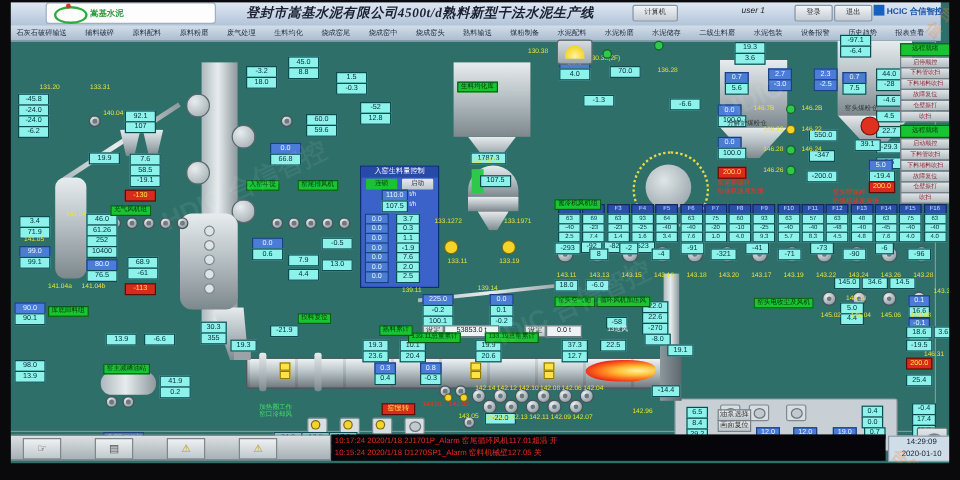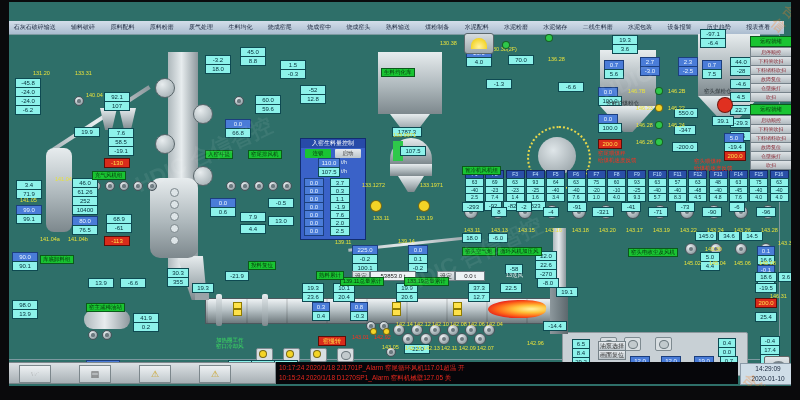--- a/index.html
+++ b/index.html
@@ -108,20 +108,33 @@
   .flame{position:absolute;left:488px;top:300px;width:58px;height:18px;z-index:6;
       background:radial-gradient(ellipse at 75% 50%,#fff2a0 0%,#ffc23a 28%,#ff6a1a 55%,#e8281a 75%,rgba(232,40,26,0) 95%);
       border-radius:50% 40% 40% 50%;transform:skewX(-6deg);}
 </style>
 </head>
 <body>
 
 <div id="stage">
   <div id="screen"></div>
 
+  <div id="hdr">
+    <div id="logo">
+      <span class="ell"></span>
+      <span class="dot"></span>
+      <span class="lt">嵩基水泥</span>
+    </div>
+    <div id="htitle">登封市嵩基水泥有限公司4500t/d熟料新型干法水泥生产线</div>
+    <div class="hbtn" style="left:527px;width:36px;">计算机</div>
+    <div id="huser">user 1</div>
+    <div class="hbtn" style="left:662px;width:30px;">登录</div>
+    <div class="hbtn" style="left:695px;width:30px;">退出</div>
+    <div id="brand"><span class="sq"></span><span>HCIC 合信智控</span></div>
+  </div>
 
   <div id="menu">
       <span>石灰石破碎输送</span>
       <span>辅料破碎</span>
       <span>原料配料</span>
       <span>原料粉磨</span>
       <span>废气处理</span>
       <span>生料均化</span>
       <span>烧成窑尾</span>
       <span>烧成窑中</span>

